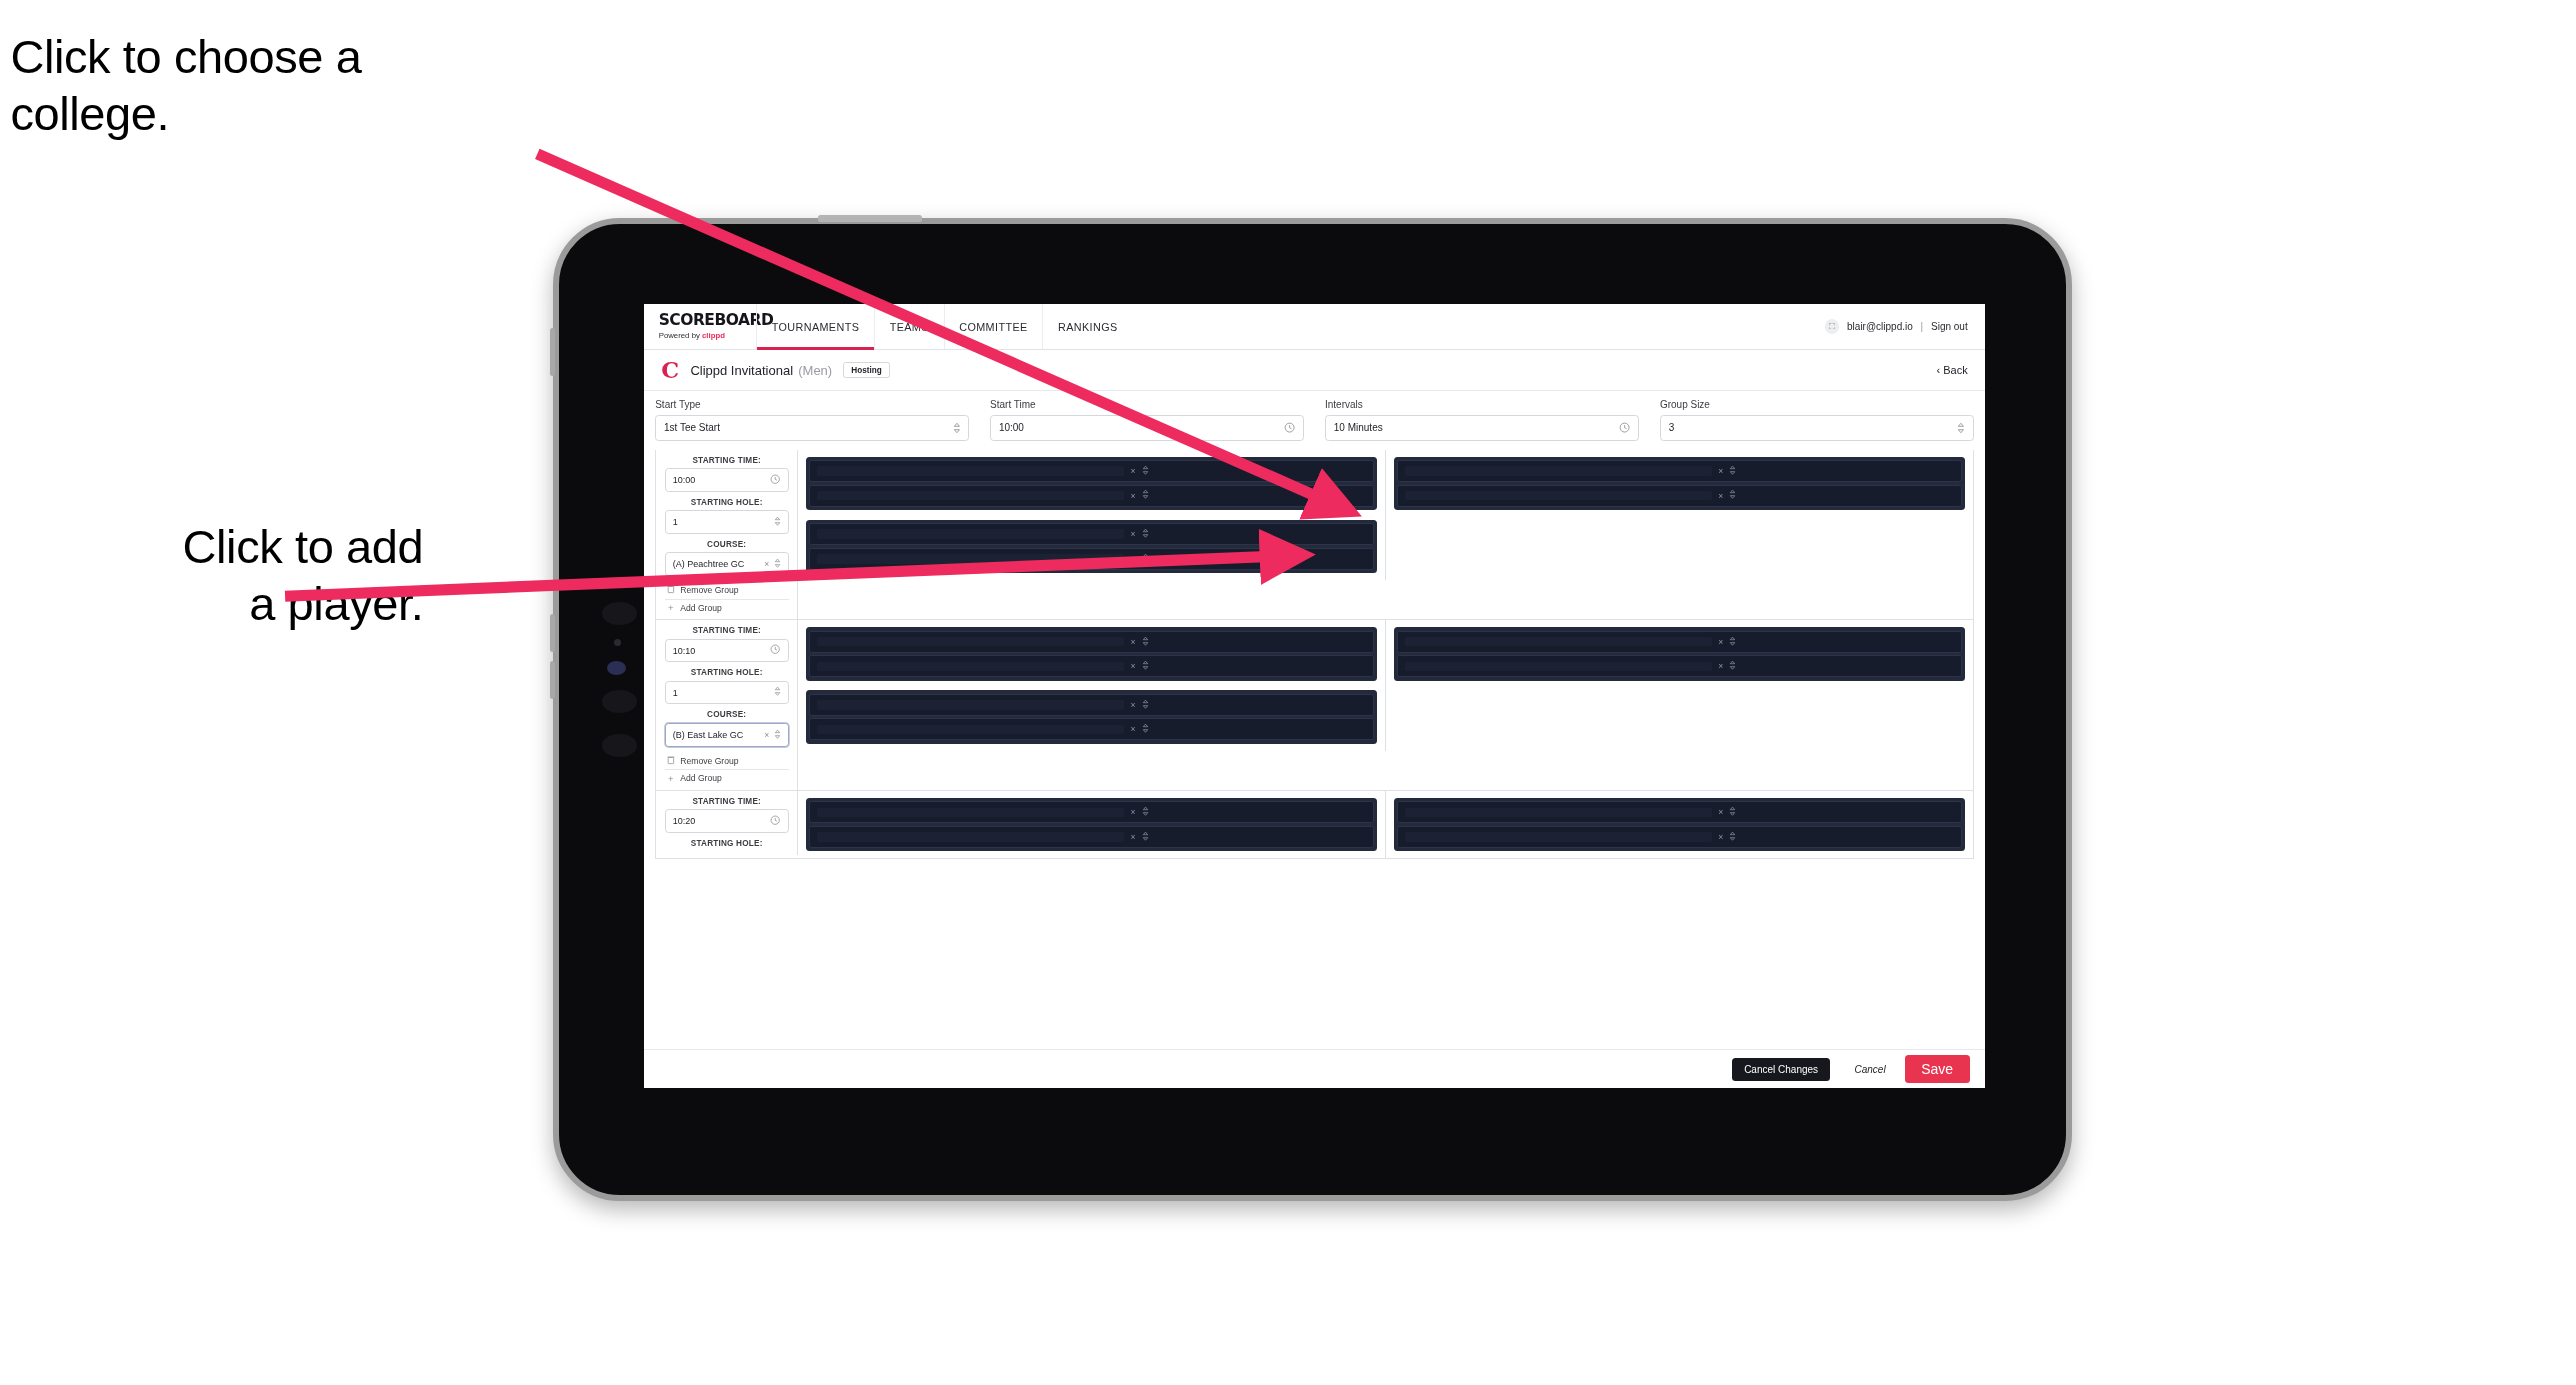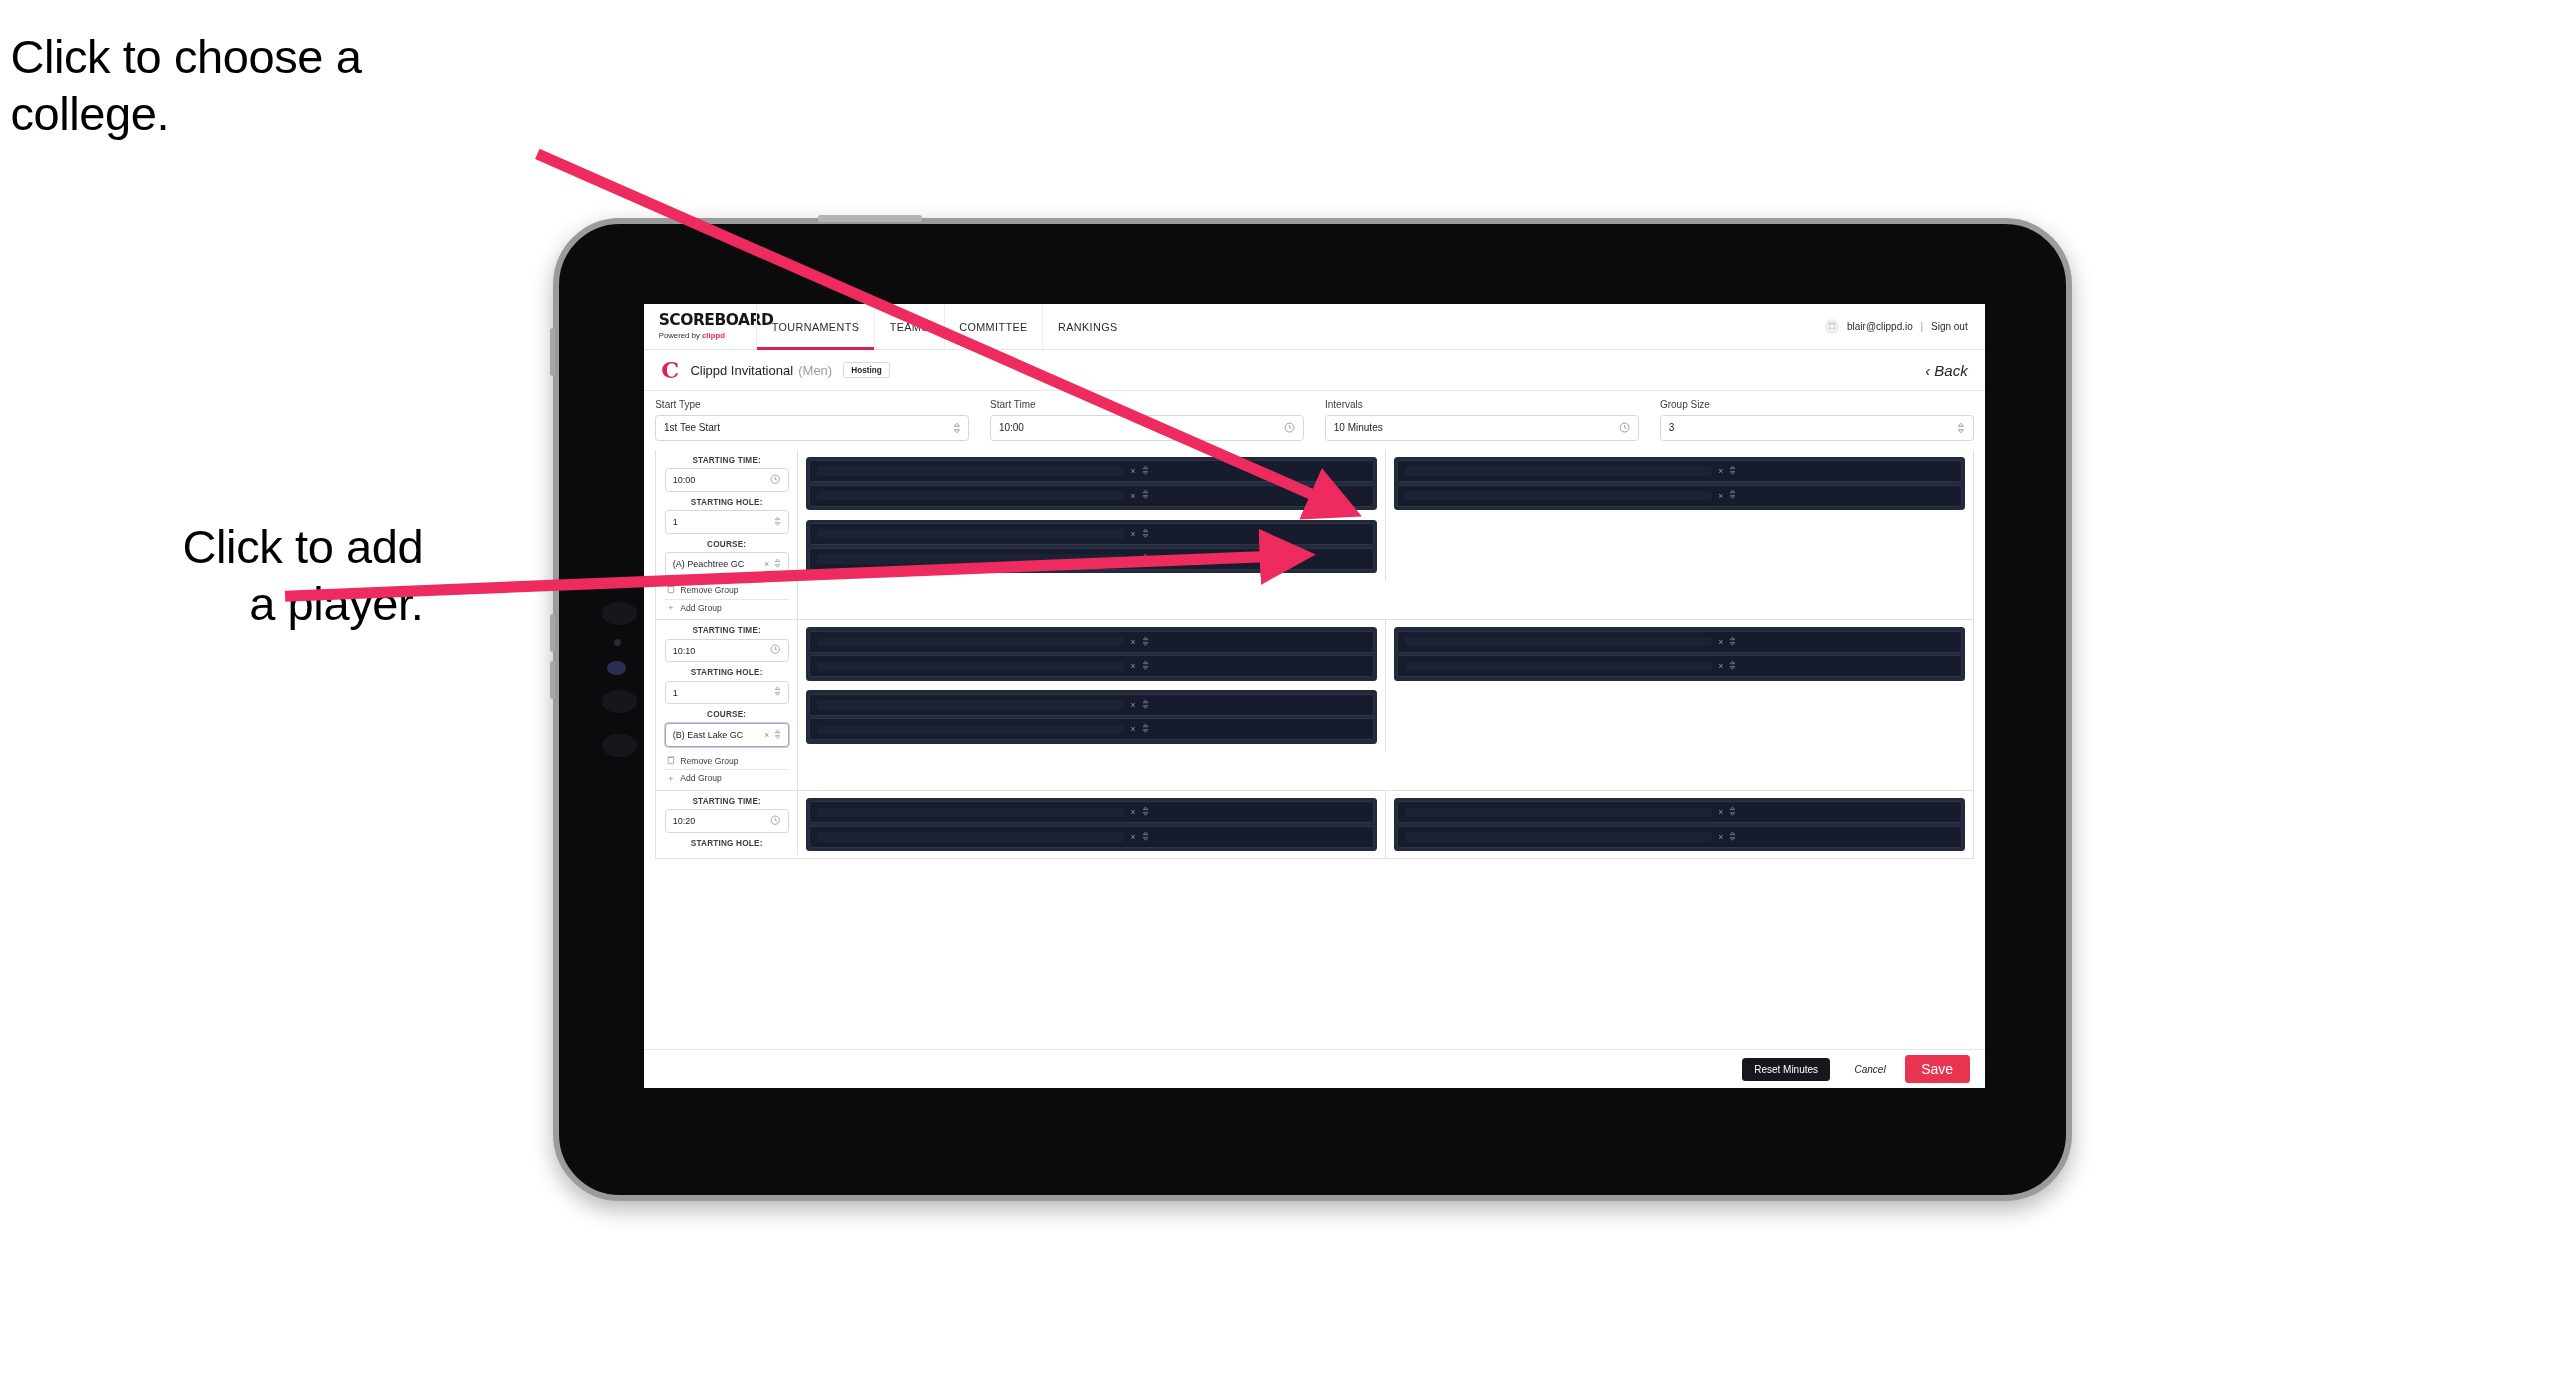--- a/index.html
+++ b/index.html
@@ -60,21 +60,21 @@
   #acct-avatar{width:14.7px;height:14.7px;border-radius:50%;background:#edeef0;display:flex;align-items:center;justify-content:center;font-size:7.8px;color:#7b7d84;}
   #acct-sep{color:#9a9ca2;}
   #signout{cursor:pointer;}
 
   
   #subheader{height:40px;display:flex;align-items:center;padding:0 17.3px;border-bottom:0.9px solid #e8e9ec;}
   #tlogo{font-family:"DejaVu Serif",serif;font-weight:bold;font-size:22.5px;color:#d9234f;line-height:1;margin-right:11.2px;}
   #tname{font-size:13px;color:#23242a;}
   #tgender{font-size:13px;color:#9a9ca2;margin-left:5.2px;}
   #thost{margin-left:11.2px;border:0.9px solid #d6d7db;border-radius:2.6px;padding:2.6px 7px;font-size:8.2px;font-weight:bold;color:#23242a;}
-  #backbtn{margin-left:auto;font-size:15px;color:#23242a;cursor:pointer;font-style:italic;}
+  #backbtn{margin-left:auto;font-size:11px;color:#23242a;cursor:pointer;}
 
   
   #controls{display:flex;padding:7.8px 11.2px 8.6px 11.2px;gap:21px;}
   .ctl{flex:1;}
   .ctl-label{font-size:10px;color:#3b3c42;margin-bottom:5.2px;}
   .ctl-field{
     height:24px;border:0.9px solid #d6d7db;border-radius:3.5px;background:#fff;
     display:flex;align-items:center;padding:0 7.8px;font-size:10px;color:#23242a;
   }
   .ctl-val{flex:1;}
@@ -442,21 +442,21 @@
               <span class="pic"><svg width="7" height="10.4" viewBox="0 0 9 14">
                   <path d="M4.5 1.5 L7.5 5 L1.5 5 Z M4.5 12.5 L7.5 9 L1.5 9 Z" fill="none" stroke="#8e93a3" stroke-width="1"></path>
                 </svg></span>
             </div>
           </div>
         </div>
       </div>
     </div>
 
   <div id="footer">
-    <button id="btn-reset">Reset Minutes</button>
+    <button id="btn-reset">Cancel Changes</button>
     <button id="btn-cancel">Cancel</button>
     <button id="btn-save">Save</button>
   </div>
 </div>
 
 <svg class="arrow-svg" viewBox="0 0 2982 1604" width="2576" height="1386">
   <defs>
     <marker id="ah" markerWidth="5" markerHeight="5" refX="2.6" refY="2.5" orient="auto">
       <path d="M0,0 L5,2.5 L0,5 Z" fill="#ed2b5e"></path>
     </marker>

